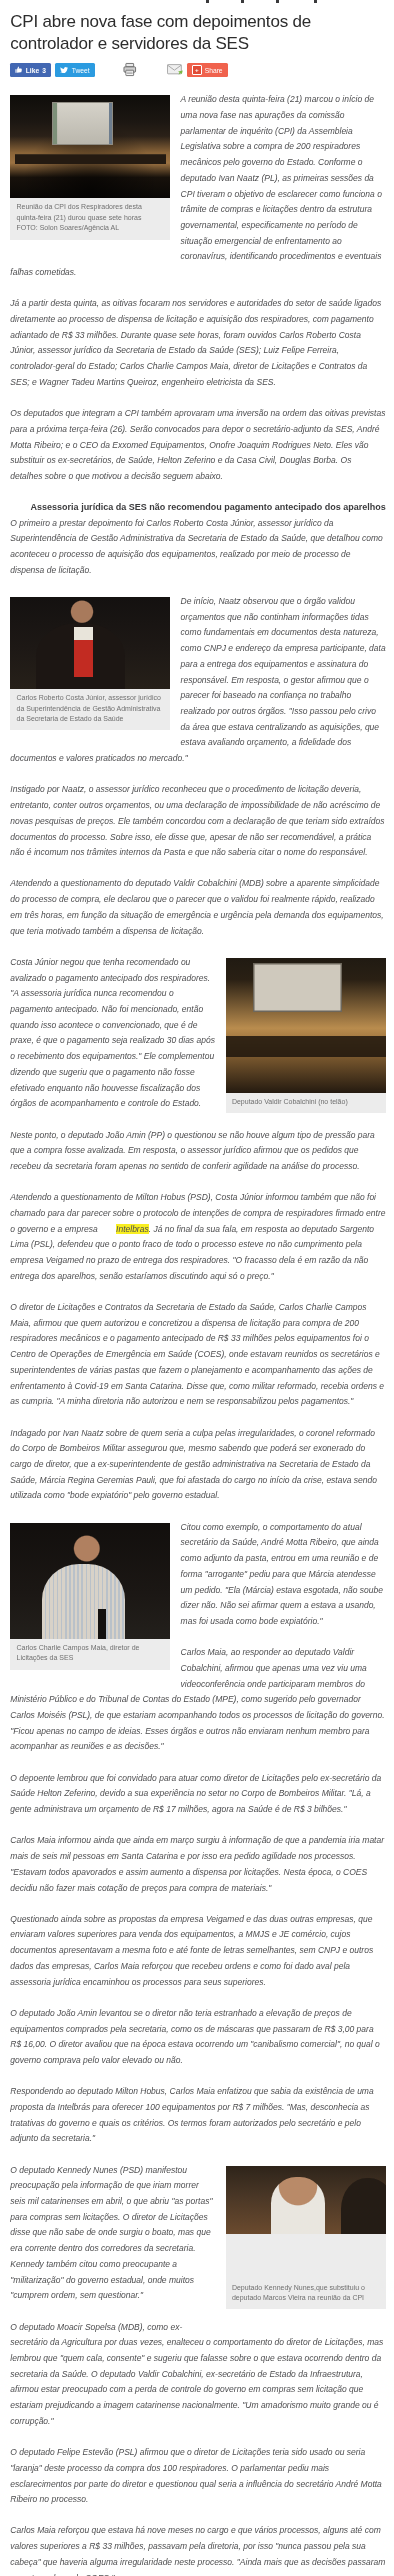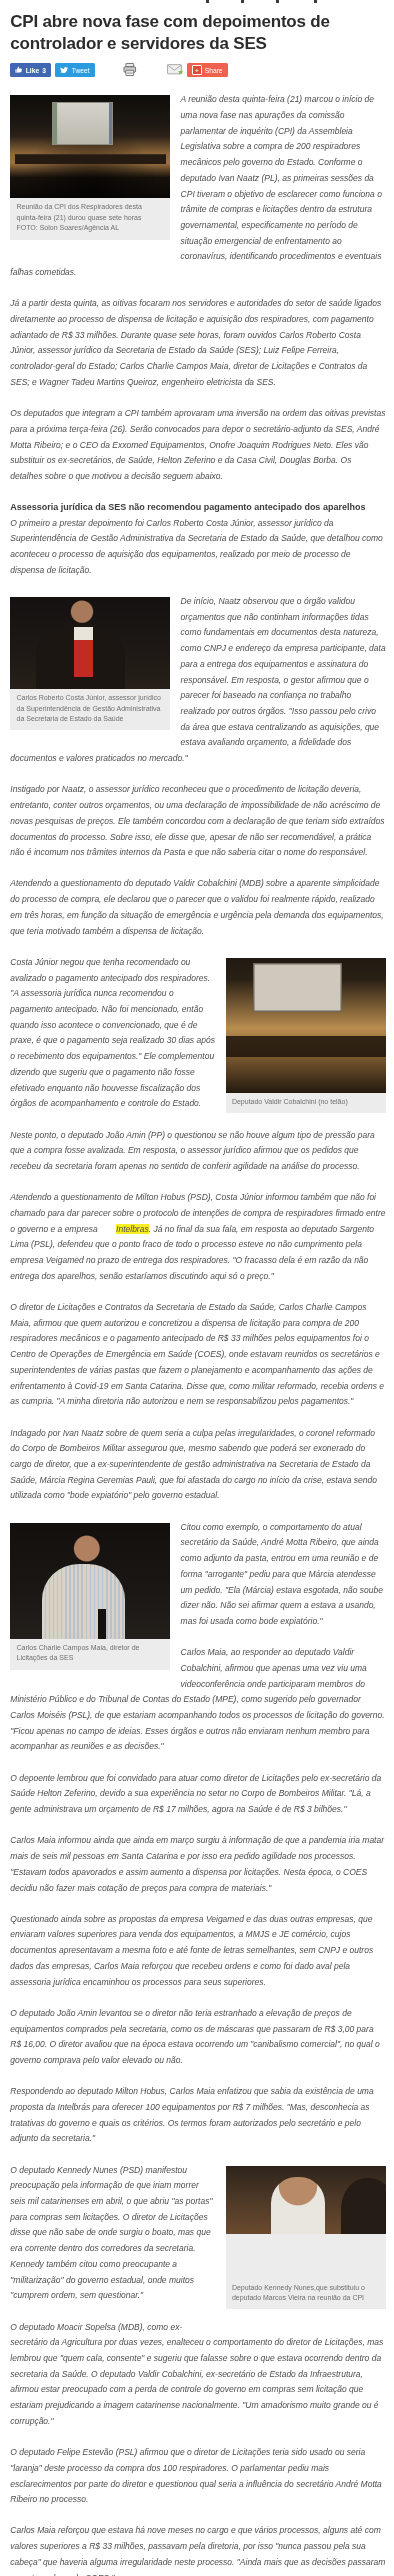--- a/index.html
+++ b/index.html
@@ -1,37 +1,37 @@
 <!DOCTYPE html>
 <html lang="pt" style="font-size:8.2px"><head>
 <meta charset="utf-8">
 <style>
   html,body{margin:0;padding:0;background:#fff;}
   body{width:395px;font-family:"Liberation Sans","DejaVu Sans",sans-serif;color:#4e4e50;position:relative;}
   
   .crop-mark{position:absolute;top:0;width:3.1px;height:2.6px;background:#3a3a3c;}
   .page{padding:0 9.3px 15.5px 10.3px;}
-  h1{font-size:17px;line-height:1.26;color:#2d2d2d;font-weight:bold;margin:11.3px 0 7.2px;letter-spacing:-0.2px;}
+  h1{font-size:17px;line-height:1.26;color:#2d2d2d;font-weight:normal;margin:11.3px 0 7.2px;letter-spacing:-0.2px;}
   
   .social{display:flex;align-items:center;height:17.5px;margin:3.1px 0 13.4px;}
   .btn{display:inline-flex;align-items:center;gap:3.1px;color:#fff;font-size:6.7px;font-weight:bold;
        padding:0 5.2px;height:14px;border-radius:1.5px;text-decoration:none;cursor:pointer;}
   .btn svg{display:block;}
   .fb{background:#4267b2;margin-right:4.1px;}
   .tw{background:#2b9be0;font-weight:normal;}
   .icon{display:inline-flex;cursor:pointer;}
   .print{margin-left:27px;}
   .mail{margin-left:30px;margin-right:1px;}
   .share{background:#f0624d;font-weight:normal;border-radius:1.5px 1.5px 1.5px 1.5px;}
   .share .plusbox{width:7.7px;height:7.7px;background:#e04b36;border:0.5px solid #fff;border-radius:1px;
        display:inline-flex;align-items:center;justify-content:center;color:#fff;font-size:6.2px;line-height:1;font-weight:bold;}
   
   article{font-size:8.5px;line-height:1.85;}
   article p{margin:0 0 15.5px;font-style:italic;}
-  article h2{font-size:9px;color:#3c3c3e;margin:3.1px 0 1px;line-height:1.6;clear:both;}
+  article h2{font-size:9px;color:#3c3c3e;margin:3.1px 0 1px;line-height:1.6;clear:both;text-align:right;}
   .hl{background:#f8ee21;margin-left:16px;}
   figure.fig{background:#ececec;width:160px;margin:3.1px 10.3px 10.3px 0;float:left;padding:0;}
   figure.fig.right{float:right;margin:3.1px 0 10.3px 10.3px;}
   figcaption{padding:4.1px 6.2px 5.7px;font-size:7px;color:#6f6f6f;line-height:1.5;}
   .ph{position:relative;overflow:hidden;}
   
   .p1{background:radial-gradient(circle at 50% 92%,rgba(0,0,0,.6),transparent 55%),
       linear-gradient(180deg,#0f0d0a 0%,#1c1712 26%,#2b2118 40%,#8a6438 56%,#9c7242 66%,#17110b 80%,#0a0806 100%);}
   .p1::before{content:"";position:absolute;left:26%;top:7%;width:38%;height:41%;
       background:linear-gradient(180deg,#d6d3ca,#b9b6ac);box-shadow:inset 0 0 0 1px #8e8b82,inset 11.3px 7.2px 0 -6.2px #7d9079,inset -31px 7.2px 0 -27px #6d7d8e;}

